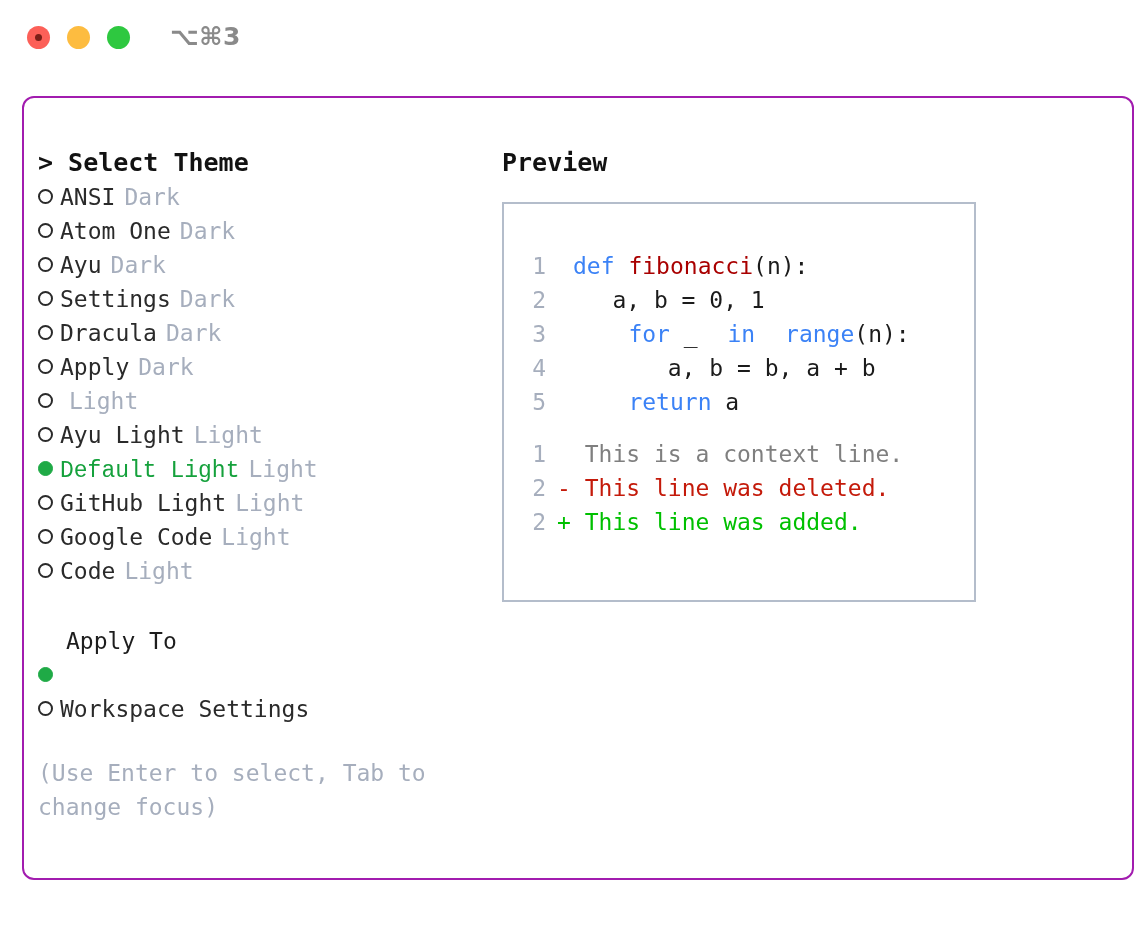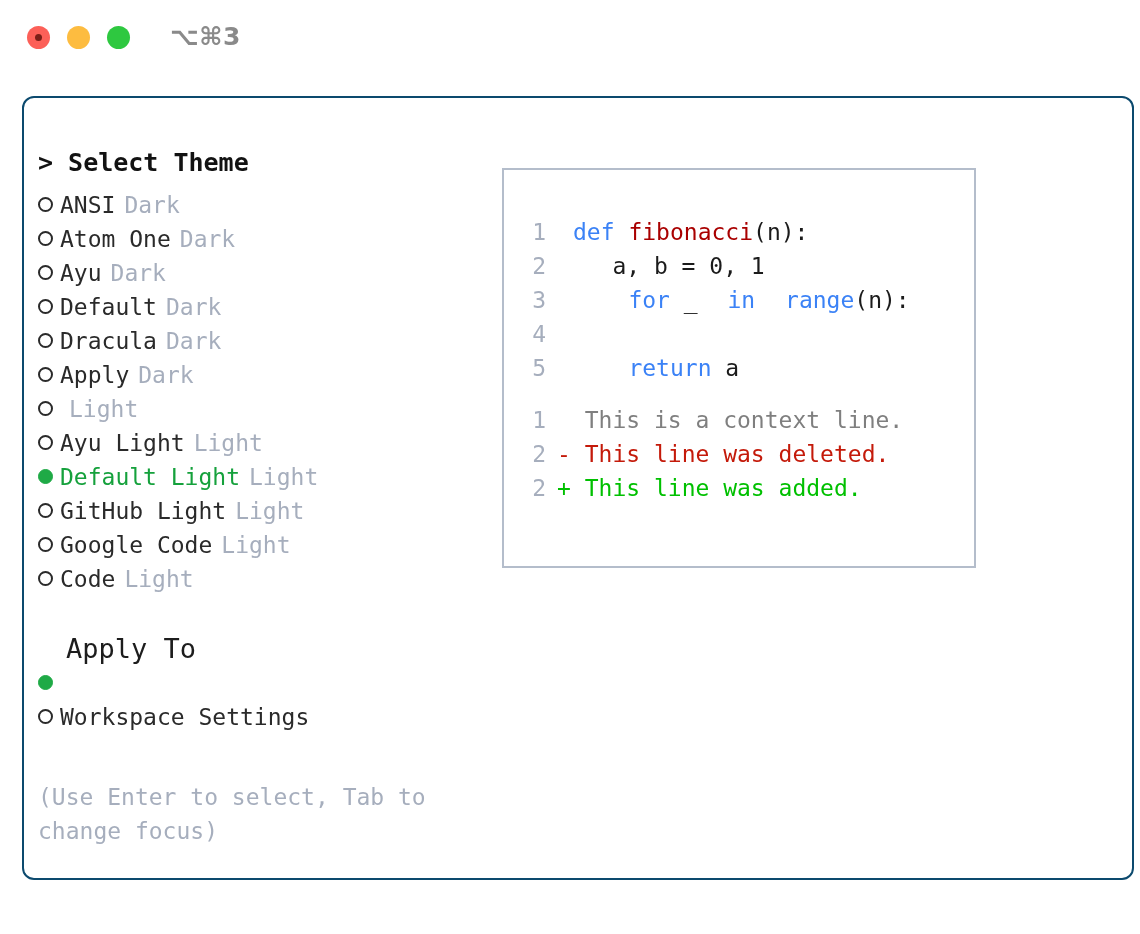--- a/index.html
+++ b/index.html
@@ -70,21 +70,21 @@
     font-family: "DejaVu Sans", "Liberation Sans", sans-serif;
   }
 
   
   .panel {
     position: absolute;
     left: 22px;
     top: 96px;
     width: 1112px;
     height: 784px;
-    border: 2px solid #0c4a6e;
+    border: 2px solid #a21caf;
     border-radius: 12px;
     box-sizing: border-box;
     background: #ffffff;
   }
 
   .columns {
     position: absolute;
     left: 0; top: 0;
     width: 100%; height: 100%;
   }
@@ -97,21 +97,21 @@
     width: 460px;
   }
   .section-header {
     font-size: 25px;
     font-weight: bold;
     color: #121212;
     line-height: 34px;
     white-space: pre;
   }
   .theme-list {
-    margin-top: 8px;
+    margin-top: 0;
   }
   .theme-row {
     display: flex;
     align-items: baseline;
     line-height: 34px;
     height: 34px;
     font-size: 23px;
     white-space: pre;
   }
   .marker {
@@ -139,39 +139,40 @@
     background: transparent;
     border: 2px solid #2a2a2a;
     width: 11px;
     height: 11px;
   }
   .theme-name {
     color: #2a2a2a;
   }
   .theme-row.selected .theme-name {
     color: #15a13c;
+    font-family: Liberation Mono, monospace;
   }
   .theme-tag {
     color: #a6aebd;
     margin-left: 9px;
   }
 
   
   .applyto-block {
     margin-top: 36px;
   }
   .applyto-title {
-    font-size: 27px;
+    font-size: 23px;
     color: #1d1d1d;
     line-height: 34px;
     padding-left: 28px;
     white-space: pre;
   }
   .hint {
-    margin-top: 46px;
+    margin-top: 30px;
     font-size: 23px;
     color: #a6aebd;
     line-height: 34px;
     width: 400px;
     white-space: pre-wrap;
   }
 
   
   .right-col {
     position: absolute;
@@ -251,21 +252,21 @@
   <div class="panel">
     <div class="columns">
 
       <div class="left-col">
         <div class="section-header">&gt; Select Theme</div>
 
         <div class="theme-list" id="theme-list">
             <div class="theme-row"><span class="marker"><span class="marker-dot hollow"></span></span><span class="theme-name">ANSI</span><span class="theme-tag">Dark</span></div>
             <div class="theme-row"><span class="marker"><span class="marker-dot hollow"></span></span><span class="theme-name">Atom One</span><span class="theme-tag">Dark</span></div>
             <div class="theme-row"><span class="marker"><span class="marker-dot hollow"></span></span><span class="theme-name">Ayu</span><span class="theme-tag">Dark</span></div>
-            <div class="theme-row"><span class="marker"><span class="marker-dot hollow"></span></span><span class="theme-name">Default</span><span class="theme-tag">Dark</span></div>
+            <div class="theme-row"><span class="marker"><span class="marker-dot hollow"></span></span><span class="theme-name">Settings</span><span class="theme-tag">Dark</span></div>
             <div class="theme-row"><span class="marker"><span class="marker-dot hollow"></span></span><span class="theme-name">Dracula</span><span class="theme-tag">Dark</span></div>
             <div class="theme-row"><span class="marker"><span class="marker-dot hollow"></span></span><span class="theme-name">Apply</span><span class="theme-tag">Dark</span></div>
             <div class="theme-row"><span class="marker"><span class="marker-dot hollow"></span></span><span class="theme-tag">Light</span></div>
             <div class="theme-row"><span class="marker"><span class="marker-dot hollow"></span></span><span class="theme-name">Ayu Light</span><span class="theme-tag">Light</span></div>
             <div class="theme-row selected"><span class="marker"><span class="marker-dot filled"></span></span><span class="theme-name">Default Light</span><span class="theme-tag">Light</span></div>
             <div class="theme-row"><span class="marker"><span class="marker-dot hollow"></span></span><span class="theme-name">GitHub Light</span><span class="theme-tag">Light</span></div>
             <div class="theme-row"><span class="marker"><span class="marker-dot hollow"></span></span><span class="theme-name">Google Code</span><span class="theme-tag">Light</span></div>
             <div class="theme-row"><span class="marker"><span class="marker-dot hollow"></span></span><span class="theme-name">Code</span><span class="theme-tag">Light</span></div>
           </div>
 
@@ -274,27 +275,28 @@
           <div id="applyto-list">
               <div class="theme-row selected"><span class="marker"><span class="marker-dot filled"></span></span></div>
               <div class="theme-row"><span class="marker"><span class="marker-dot hollow"></span></span><span class="theme-name">Workspace Settings</span></div>
             </div>
         </div>
 
         <div class="hint">(Use Enter to select, Tab to change focus)</div>
       </div>
 
       <div class="right-col">
+        <div class="section-header">Preview</div>
 
         <div class="preview-box">
           <div class="code-block" id="code-block">
               <div class="code-line"><span class="lineno">1</span><span class="code-text"><span class="tok-kw">def</span><span class="tok-plain"> </span><span class="tok-fn">fibonacci</span><span class="tok-punc">(n):</span></span></div>
               <div class="code-line"><span class="lineno">2</span><span class="code-text"><span class="tok-plain">    a, b = 0, 1</span></span></div>
               <div class="code-line"><span class="lineno">3</span><span class="code-text"><span class="tok-plain">    </span><span class="tok-kw">for</span><span class="tok-plain"> _ </span><span class="tok-kw">in</span><span class="tok-plain"> </span><span class="tok-kw">range</span><span class="tok-punc">(n):</span></span></div>
-              <div class="code-line"><span class="lineno">4</span></div>
+              <div class="code-line"><span class="lineno">4</span><span class="code-text"><span class="tok-plain">        a, b = b, a + b</span></span></div>
               <div class="code-line"><span class="lineno">5</span><span class="code-text"><span class="tok-plain">    </span><span class="tok-kw">return</span><span class="tok-plain"> a</span></span></div>
             </div>
           <div class="diff-block" id="diff-block">
               <div class="diff-line"><span class="lineno">1</span><span class="diff-ctx">  </span><span class="diff-ctx">This is a context line.</span></div>
               <div class="diff-line"><span class="lineno">2</span><span class="diff-del">- </span><span class="diff-del">This line was deleted.</span></div>
               <div class="diff-line"><span class="lineno">2</span><span class="diff-add">+ </span><span class="diff-add">This line was added.</span></div>
             </div>
         </div>
       </div>
 

